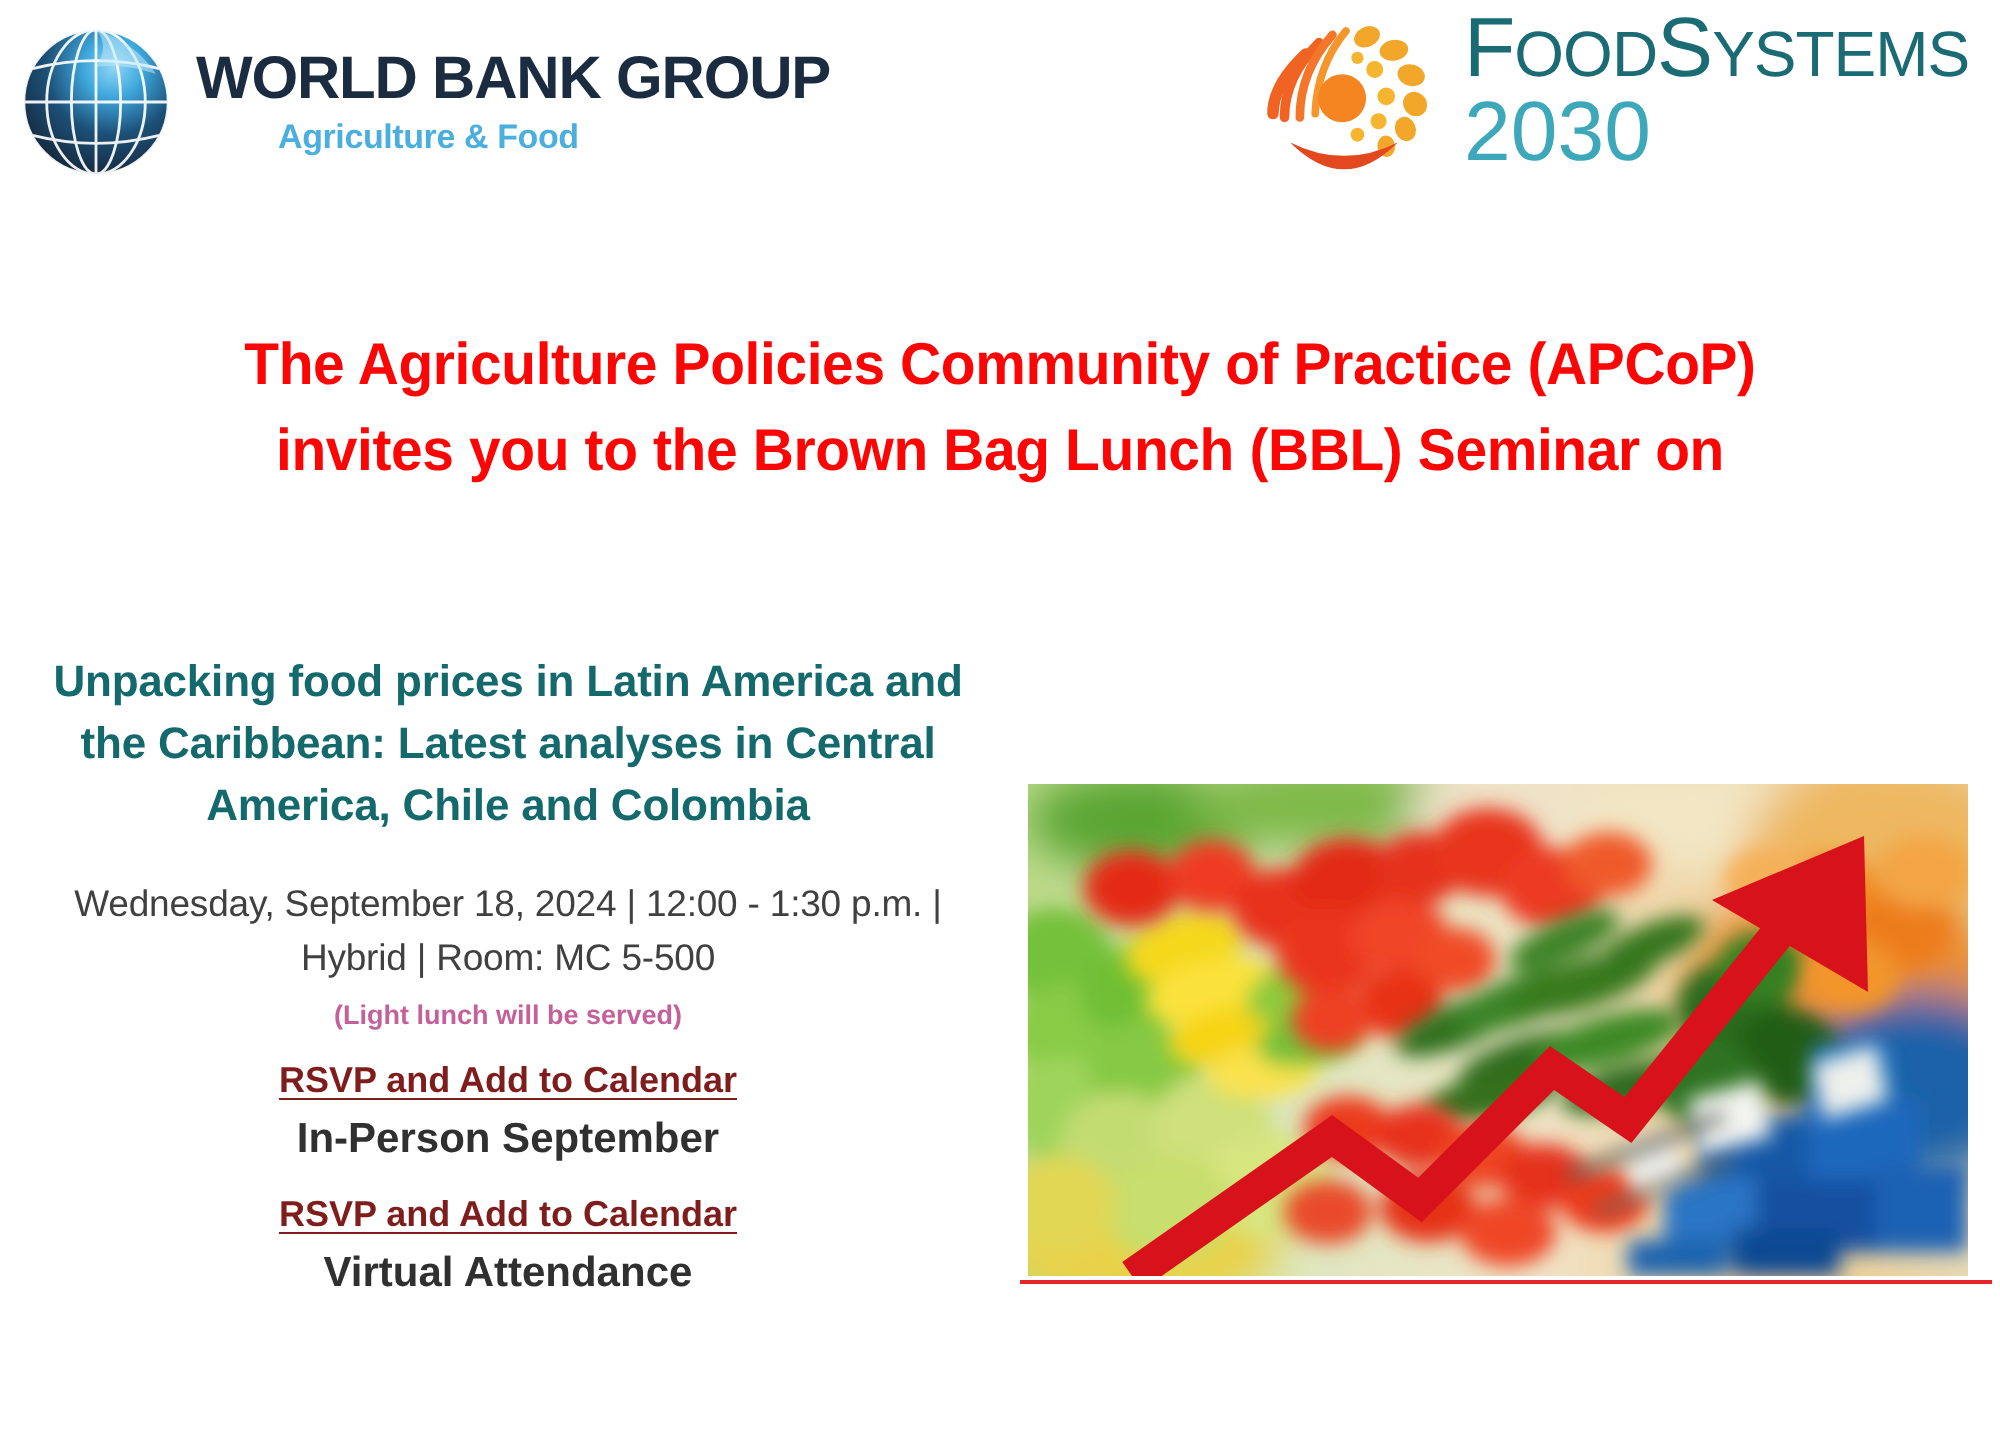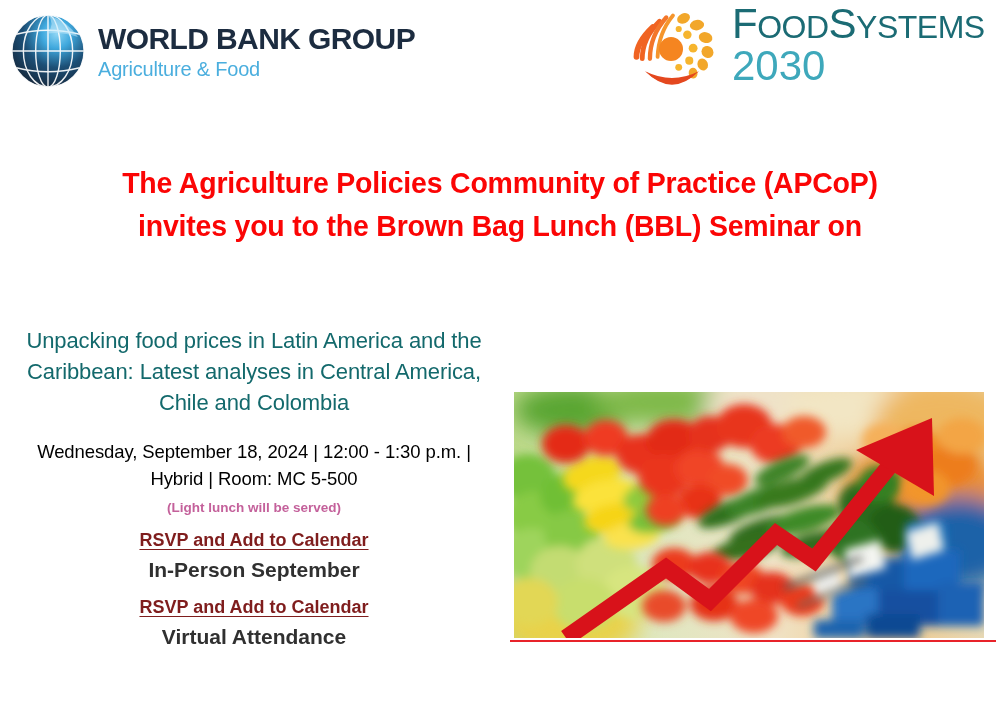--- a/index.html
+++ b/index.html
@@ -42,26 +42,27 @@
   .wbg-title {
     font-family: "Liberation Sans", sans-serif;
     font-weight: bold;
     font-size: 30px;
     letter-spacing: -0.6px;
     color: #1c2c40;
     white-space: nowrap;
   }
   .wbg-sub {
     font-family: "Liberation Sans", sans-serif;
-    font-weight: normal;
-    font-size: 20px;
+    font-weight: bold;
+    font-size: 17px;
     color: #4aaede;
     margin-top: 5px;
     letter-spacing: -0.2px;
     white-space: nowrap;
+    margin-left: 41px;
   }
 
   .fs-logo {
     position: absolute;
     left: 624px;
     top: 4px;
     display: flex;
     align-items: flex-start;
   }
   .fs-mark {
@@ -108,29 +109,29 @@
   
   .left-col {
     position: absolute;
     top: 325px;
     left: 8px;
     width: 492px;
     text-align: center;
   }
   .seminar-title {
     color: #13696c;
-    font-weight: normal;
+    font-weight: bold;
     font-size: 22px;
     line-height: 31px;
     letter-spacing: -0.1px;
     padding: 0 18px;
   }
   .event-meta {
     margin-top: 20px;
-    color: #000000;
+    color: #404040;
     font-size: 18.5px;
     line-height: 27px;
     letter-spacing: -0.1px;
     padding: 0 18px;
   }
   .lunch-note {
     margin-top: 7px;
     color: #c4619b;
     font-weight: bold;
     font-size: 13.5px;

